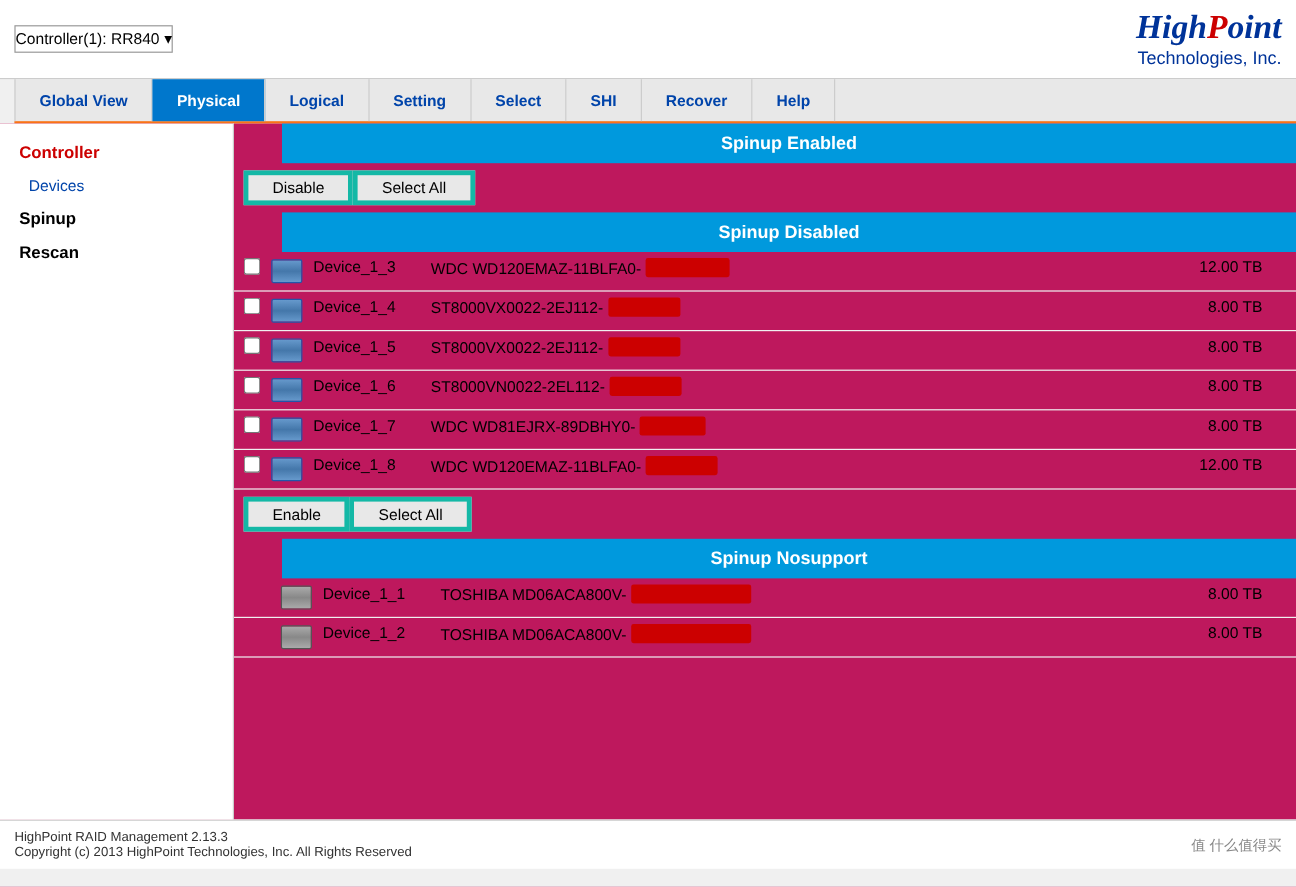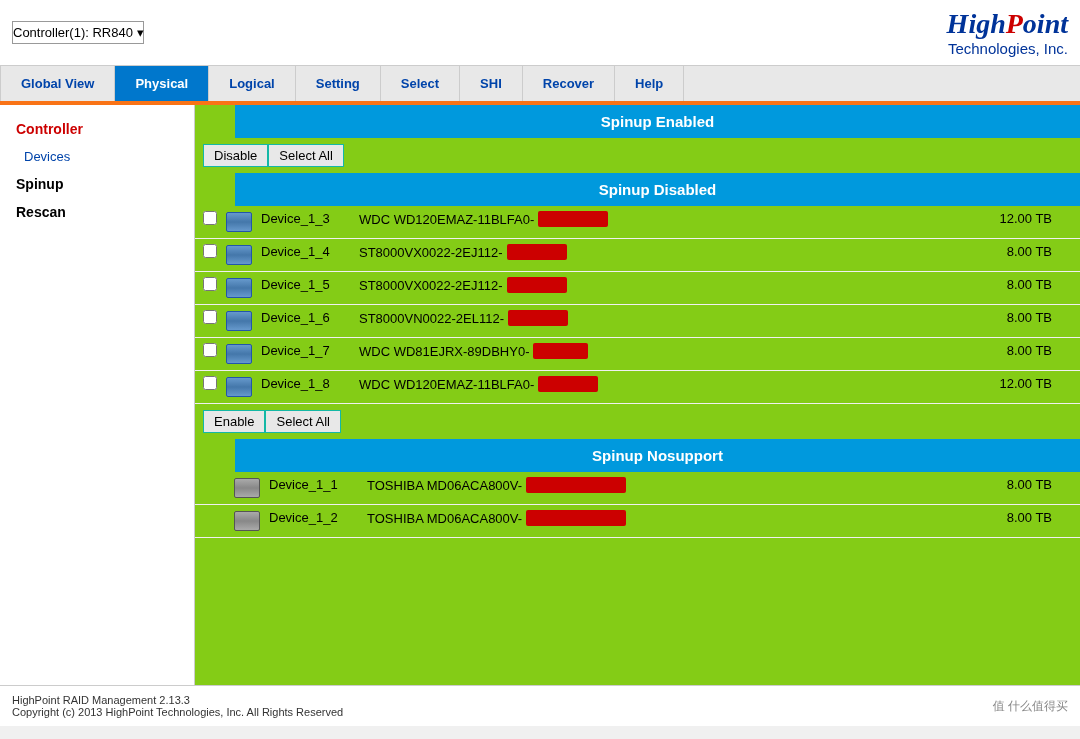--- a/index.html
+++ b/index.html
@@ -38,41 +38,42 @@
     .logo-sub {
       font-size: 15px;
       color: #003399;
       text-align: right;
     }
 
     
     .nav-bar {
       background: #e8e8e8;
       display: flex;
-      border-bottom: 4px solid #f97316;
+      border-bottom: 2px solid #f97316;
+      margin-left: 12px;
     }
     .nav-item {
       padding: 10px 20px;
       cursor: pointer;
       font-size: 13px;
       color: #0044aa;
       font-weight: bold;
       text-decoration: none;
       border-right: 1px solid #ccc;
     }
     .nav-item:first-child { border-left: 1px solid #ccc; }
     .nav-item.active {
       background: #0077cc;
       color: white;
     }
 
     
     .main-layout {
       display: flex;
-      background: #84cc16;
+      background: #be185d;
       min-height: 580px;
     }
 
     
     .sidebar {
       width: 195px;
       border-right: 1px solid #ccc;
       padding-top: 10px;
       background: white;
     }
@@ -119,23 +120,23 @@
       margin-left: 40px;
     }
 
     
     .btn-row {
       padding: 6px 8px;
       display: flex;
       gap: 0;
     }
     .btn {
-      border: 1px solid #14b8a6;
+      border: 4px solid #14b8a6;
       background: #e8e8e8;
-      padding: 3px 10px;
+      padding: 3px 20px;
       font-size: 13px;
       cursor: pointer;
     }
 
     
     .device-row {
       display: flex;
       align-items: flex-start;
       padding: 5px 8px;
       border-bottom: 1px solid #f0f0f0;

